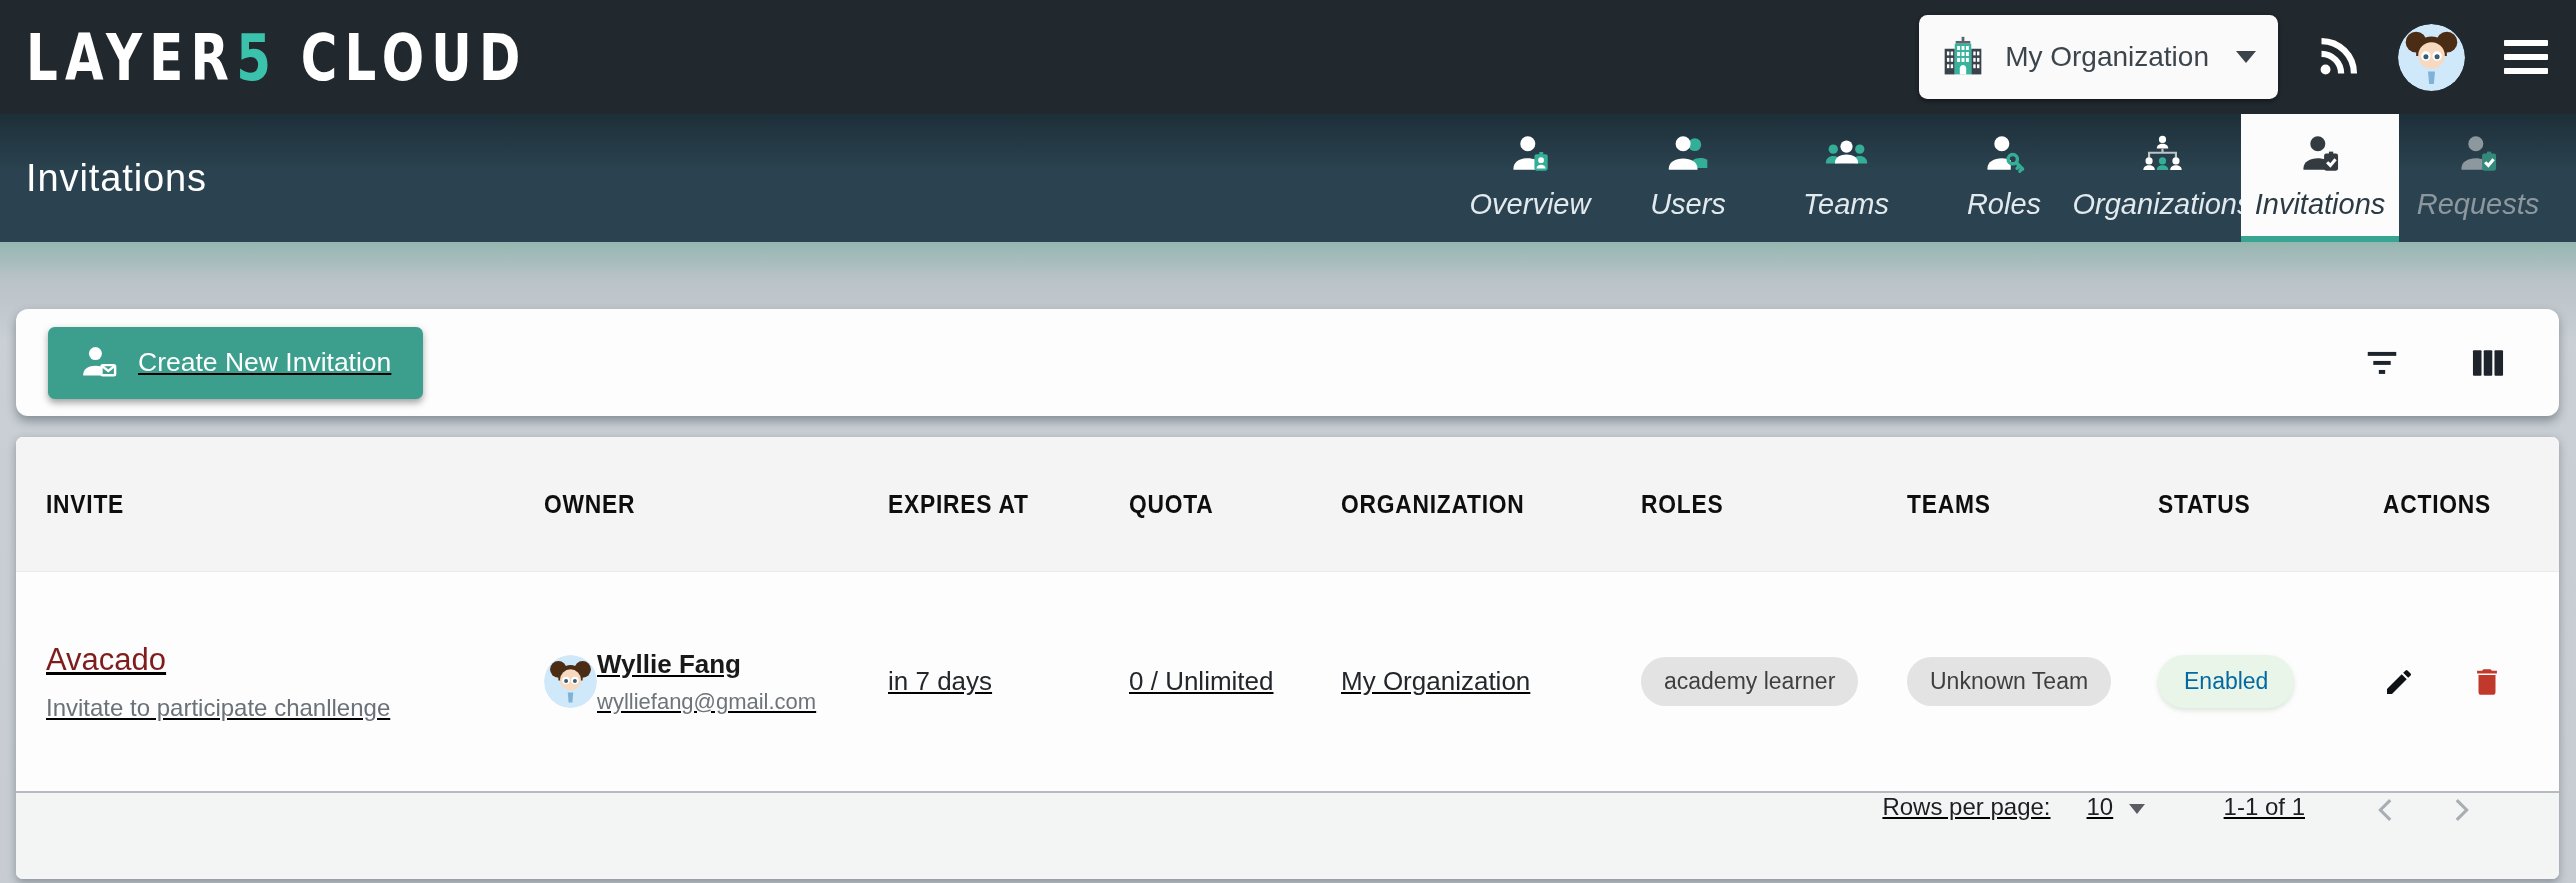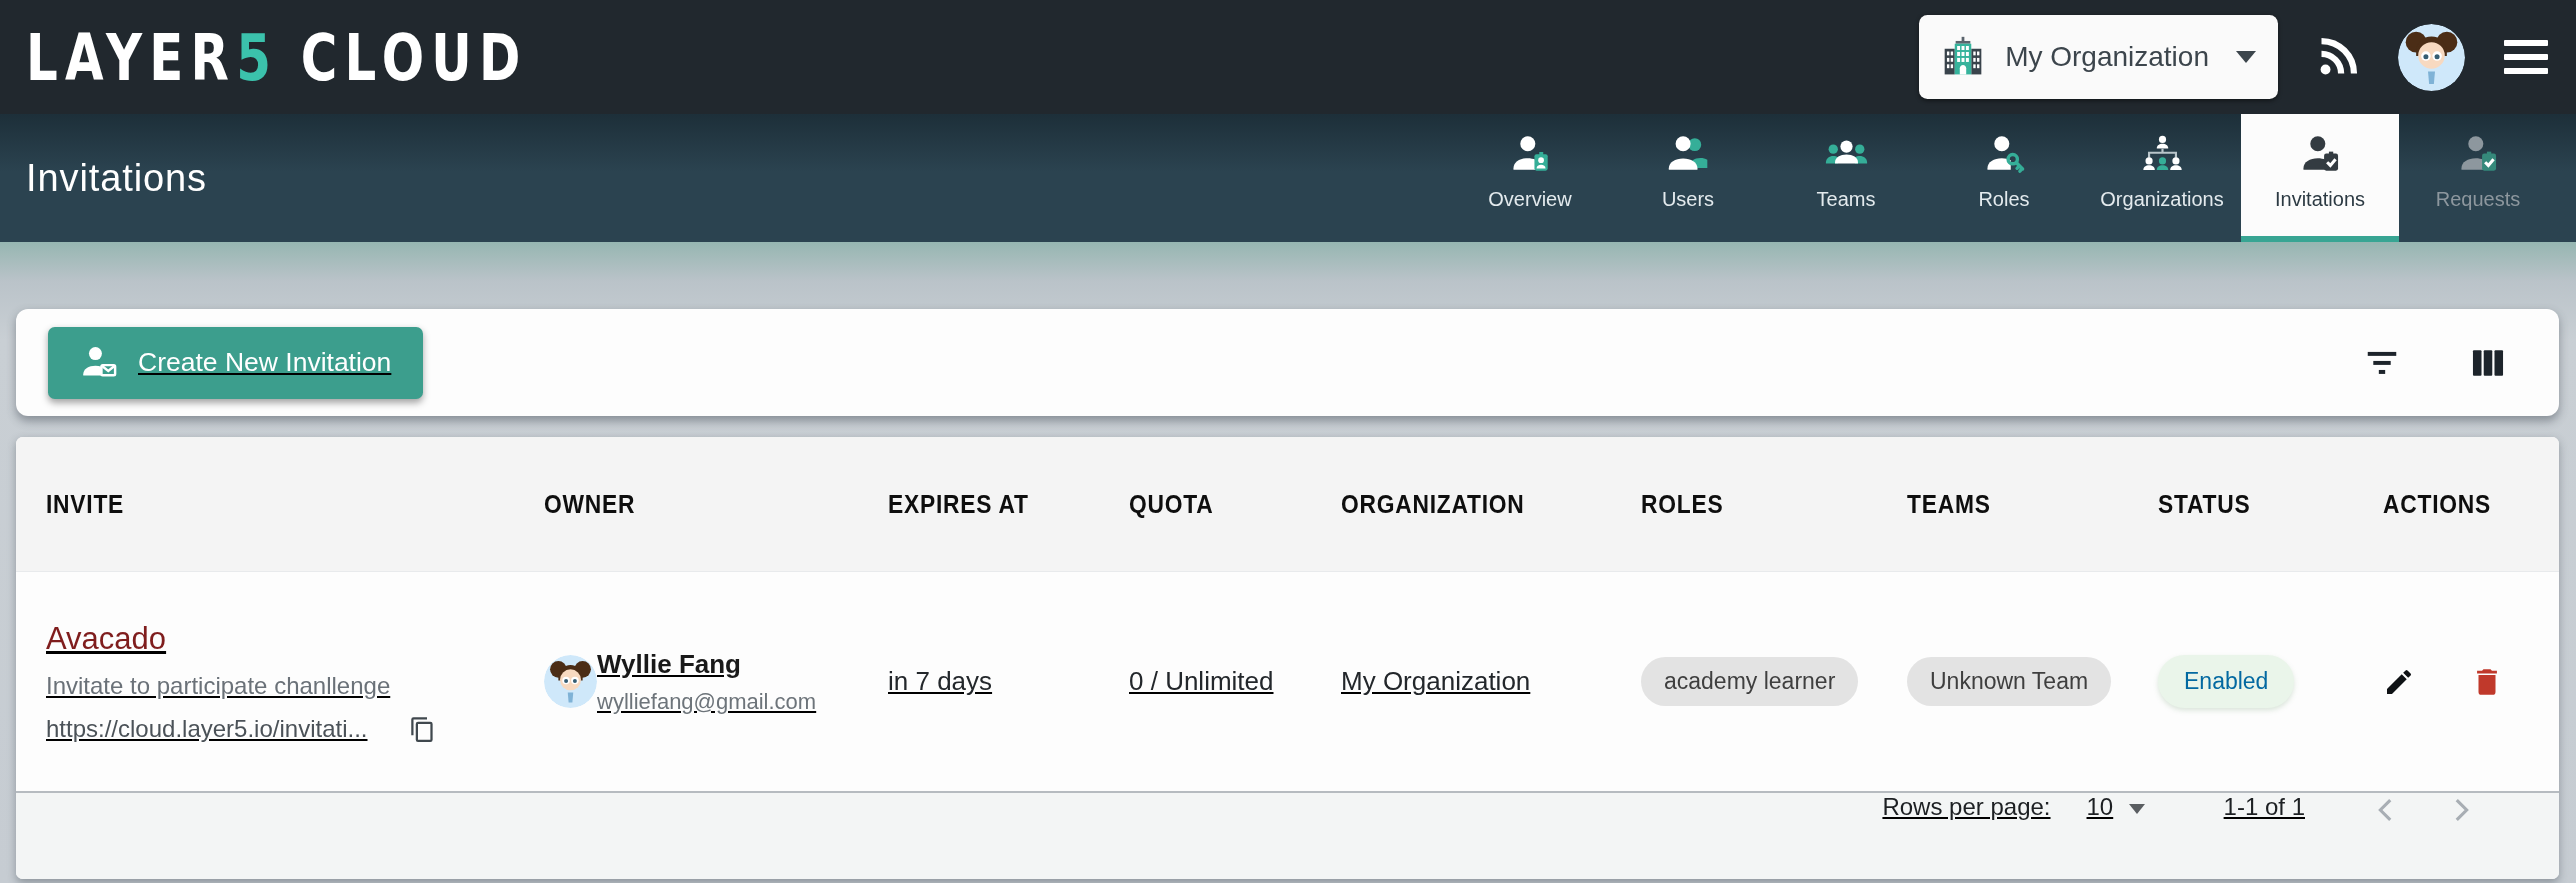--- a/index.html
+++ b/index.html
@@ -43,21 +43,21 @@
   .navbar {
     height:128px; display:flex; align-items:stretch; position:relative;
     background:linear-gradient(180deg,#1d2f39 0%, #2b4350 45%, #2b4350 100%);
   }
   .page-title { font-size:38px; color:#fff; font-weight:400; letter-spacing:0.9px; align-self:center; margin:0 0 0 26px; }
   .tabs { margin-left:auto; display:flex; padding-right:19px; }
   .tab {
     width:158px; display:flex; flex-direction:column; align-items:center;
     padding-top:19px; gap:12px; cursor:pointer; position:relative;
   }
-  .tab .tab-label { font-size:20px; color:#e3eaed; white-space:nowrap; }
+  .tab .tab-label { font-size:29px; color:#e3eaed; white-space:nowrap;font-style:italic; }
   .tab.active { background:#fcfcfc; }
   .tab.active .tab-label { color:#2c3a43; }
   .tab.active::after { content:""; position:absolute; left:0; right:0; bottom:0; height:6px; background:#38a593; }
   .tab.disabled .tab-label { color:#8d979e; }
 
   
   .page {
     height:641px; padding:67px 17px 0 16px;
     background:linear-gradient(180deg,#96b6b1 0px,#bac3c9 39px,#c9cfd4 98px,#c6ccd2 100%);
     text-decoration:underline;
@@ -364,28 +364,20 @@
       <div class="th"><span>TEAMS</span></div>
       <div class="th"><span>STATUS</span></div>
       <div class="th"><span>ACTIONS</span></div>
     </div>
 
     <div class="tgrid trow">
 
       <div class="cell-invite">
         <span class="invite-name">Avacado</span>
         <span class="invite-desc">Invitate to participate chanllenge</span>
-        <span class="invite-link-row">
-          <span class="invite-link">https://cloud.layer5.io/invitati...</span>
-          <span class="copy-btn">
-            <svg width="27" height="27" viewBox="0 0 24 24" fill="#40484e">
-              <path d="M16 1H4a2 2 0 0 0-2 2v14h2V3h12V1zm3 4H8a2 2 0 0 0-2 2v14a2 2 0 0 0 2 2h11a2 2 0 0 0 2-2V7a2 2 0 0 0-2-2zm0 16H8V7h11v14z"></path>
-            </svg>
-          </span>
-        </span>
       </div>
 
       <div class="cell-owner">
         <span class="owner-avatar">
           <svg width="53" height="53" viewBox="0 0 62 62">
               <use href="#avatar-art"></use>
             </svg>
         </span>
         <span>
           <div class="owner-name">Wyllie Fang</div>

